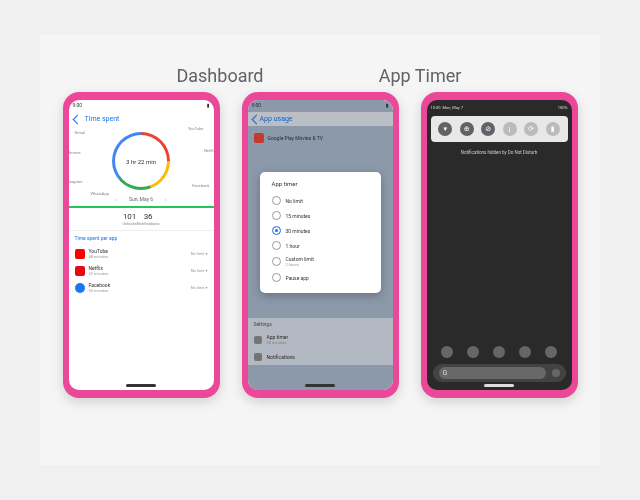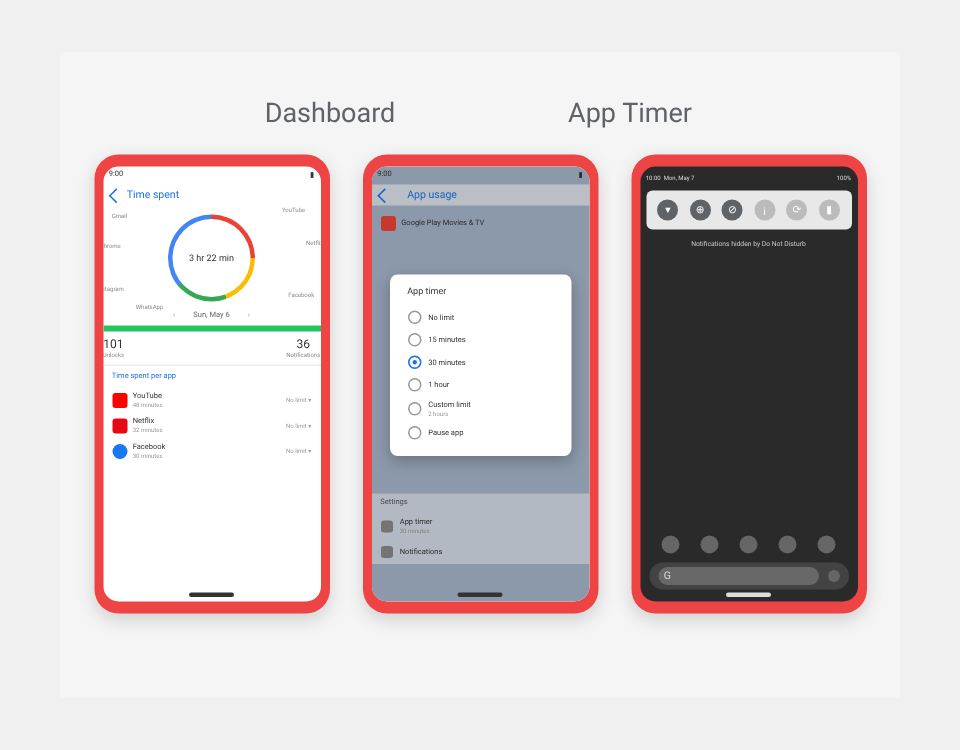--- a/index.html
+++ b/index.html
@@ -1,46 +1,46 @@
 <!DOCTYPE html>
 <html><head>
 <meta charset="utf-8">
 <style>
 body{margin:0;background:#f0f0f0;font-family:Roboto,Arial,sans-serif;display:flex;align-items:center;justify-content:center;height:500px}
 .stage{width:560px;height:400px;background:#f5f5f5;display:flex;flex-direction:column;align-items:center;padding-top:30px}
-.titles{display:flex;gap:70px;margin-bottom:17px}
+.titles{display:flex;gap:70px;margin-bottom:6px}
 .titles div{color:#5f6368;font-size:18px;width:130px;text-align:center}
 .phones{display:flex;gap:22px}
-.phone{width:145px;height:290px;background:#ef4444;border-radius:16px;padding:8px 6px;box-shadow:0 4px 12px rgba(0,0,0,.15)}
+.phone{width:145px;height:290px;background:#ec4899;border-radius:16px;padding:8px 6px;box-shadow:0 4px 12px rgba(0,0,0,.15)}
 .screen{width:100%;height:100%;background:#fff;border-radius:10px;overflow:hidden;position:relative;font-size:6px}
 .sb{height:8px;display:flex;justify-content:space-between;padding:2px 4px;font-size:5px;color:#333}
 .hdr{display:flex;align-items:center;padding:3px 5px;color:#1a73e8;font-size:7px;gap:4px}
 .arrow{width:6px;height:6px;border-left:1px solid #1a73e8;border-bottom:1px solid #1a73e8;transform:rotate(45deg)}
 .ring{width:58px;height:58px;border-radius:50%;margin:6px auto;position:relative;background:conic-gradient(#ea4335 0 90deg,#fbbc04 90deg 160deg,#34a853 160deg 230deg,#4285f4 230deg 360deg)}
 .ring::after{content:"";position:absolute;inset:3px;background:#fff;border-radius:50%}
 .ringtxt{position:absolute;inset:0;display:flex;align-items:center;justify-content:center;font-size:6px;color:#333;z-index:1}
 .labels{position:absolute;inset:-8px;font-size:4px;color:#888}
 .labels span{position:absolute}
 .date{text-align:center;font-size:5px;color:#666;margin:4px 0}
 .date::before{content:"‹";margin-right:12px;color:#999}
 .date::after{content:"›";margin-left:12px;color:#999}
-.stats{display:flex;justify-content:space-between;padding:4px 0;border-top:4px solid #22c55e}
+.stats{display:flex;justify-content:center;padding:4px 0;border-top:2px solid #22c55e}
 .stat{text-align:center}
 .stat .n{font-size:8px;color:#333}
 .stat .l{font-size:4px;color:#888}
 .sect{color:#1a73e8;font-size:5px;padding:4px 6px;border-top:1px solid #eee}
 .app{display:flex;align-items:center;padding:3px 6px;gap:4px}
 .ico{width:10px;height:10px;border-radius:2px}
 .ai{flex:1}
 .ai .n{font-size:5px;color:#333}
 .ai .s{font-size:4px;color:#999}
 .dd{font-size:4px;color:#999}
 
 .p2bg{position:absolute;inset:0;background:#a5b4c8;filter:brightness(.85)}
-.p2hdr{display:flex;align-items:center;padding:3px 5px;color:#1a73e8;font-size:7px;gap:12px;background:rgba(255,255,255,.6)}
+.p2hdr{display:flex;align-items:center;padding:3px 5px;color:#1a73e8;font-size:7px;gap:0;background:rgba(255,255,255,.6)}
 .card{position:absolute;top:72px;left:12px;right:12px;background:#fff;border-radius:5px;box-shadow:0 3px 10px rgba(0,0,0,.25);padding:8px}
 .ct{font-size:6px;color:#333;margin-bottom:6px;text-align:left;padding-left:4px}
 .opt{display:flex;align-items:center;gap:5px;padding:3px 4px}
 .rad{width:7px;height:7px;border:1px solid #999;border-radius:50%;flex-shrink:0}
 .rad.on{border-color:#1a73e8;box-shadow:inset 0 0 0 2px #fff,inset 0 0 0 5px #1a73e8}
 .ot{font-size:5px;color:#333}
 .os{font-size:4px;color:#999}
 .set{position:absolute;bottom:25px;left:0;right:0;background:rgba(255,255,255,.5)}
 .srow{display:flex;align-items:center;padding:4px 6px;gap:5px}
 .sic{width:8px;height:8px;background:#888;border-radius:2px}

